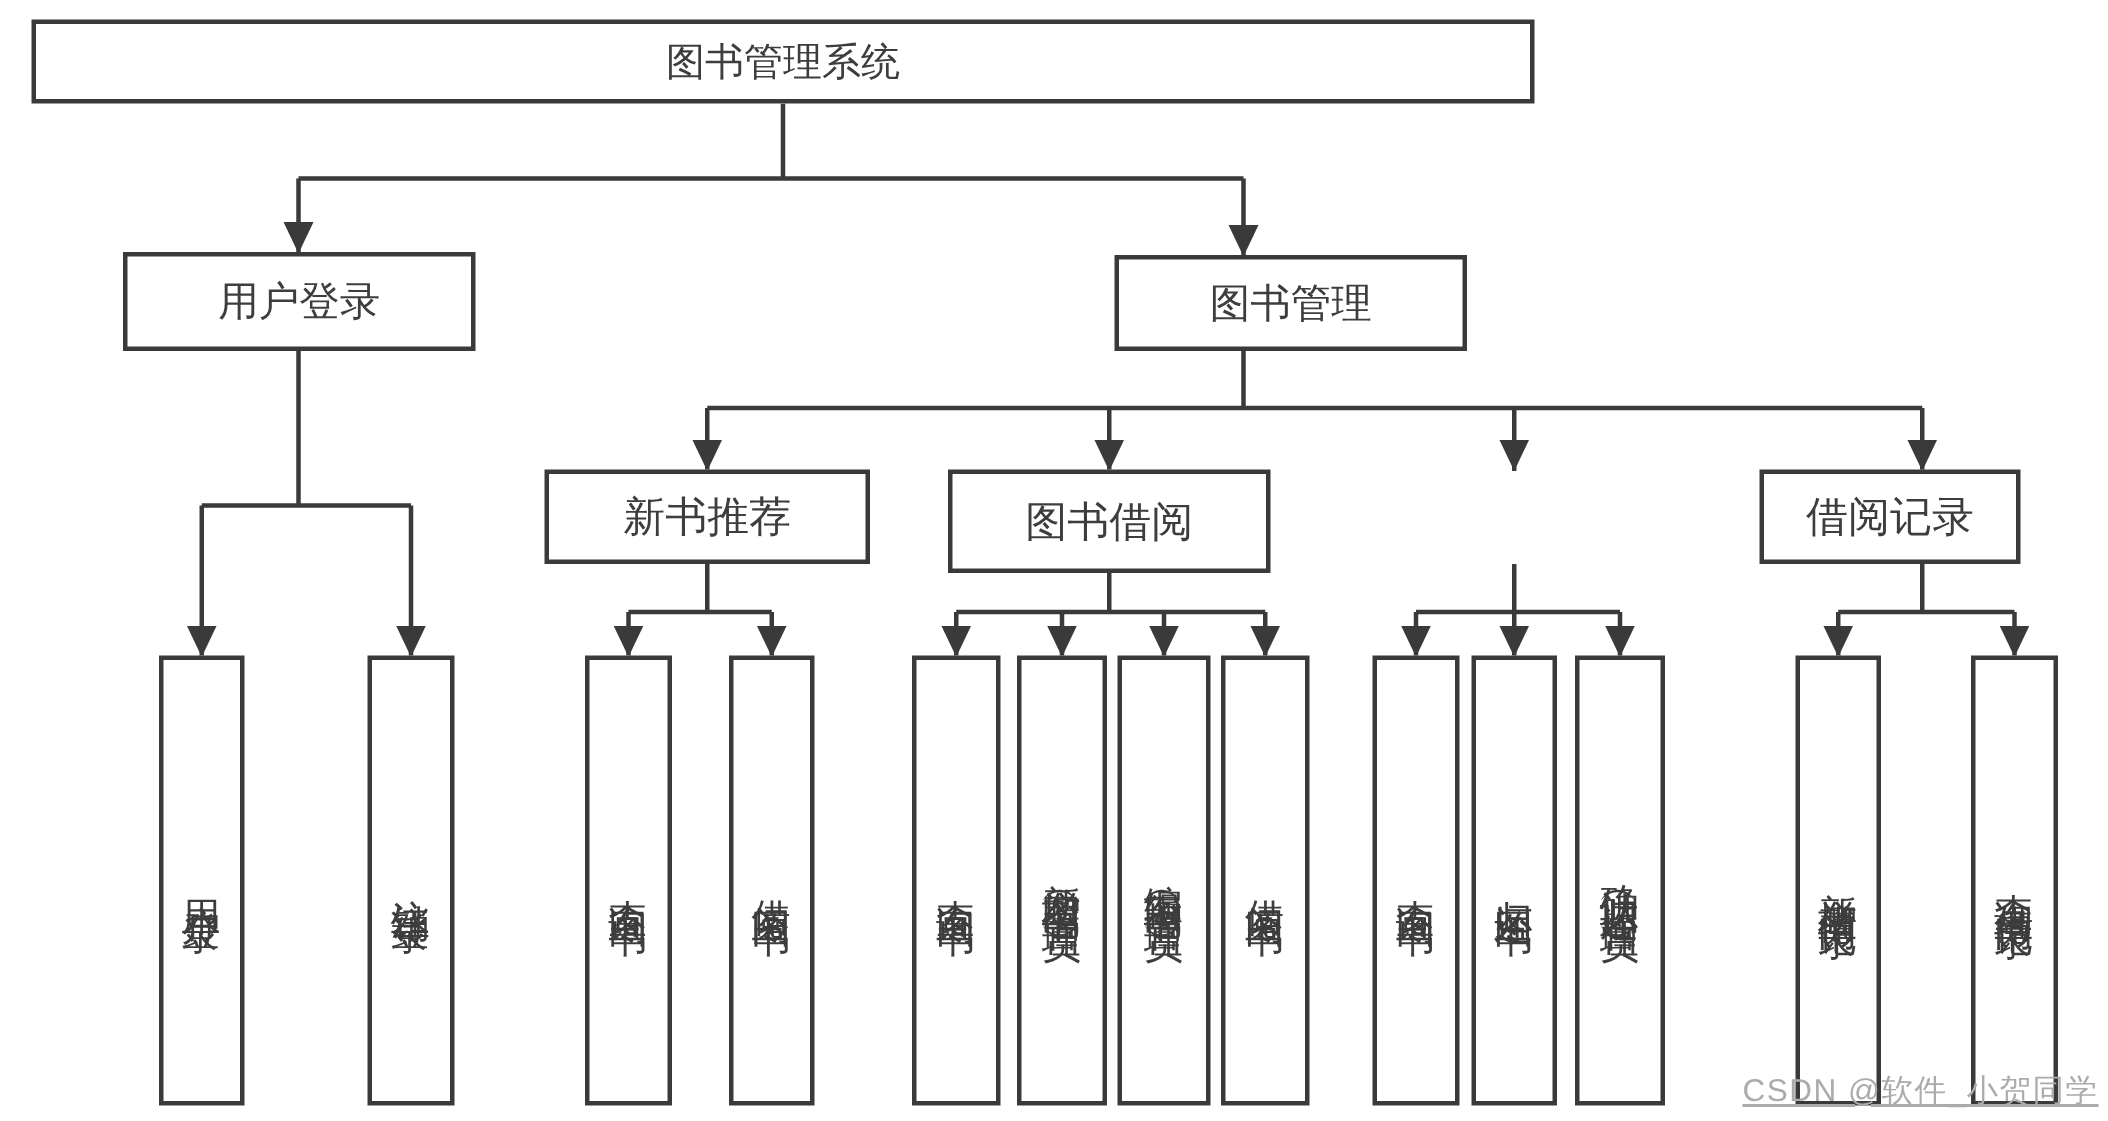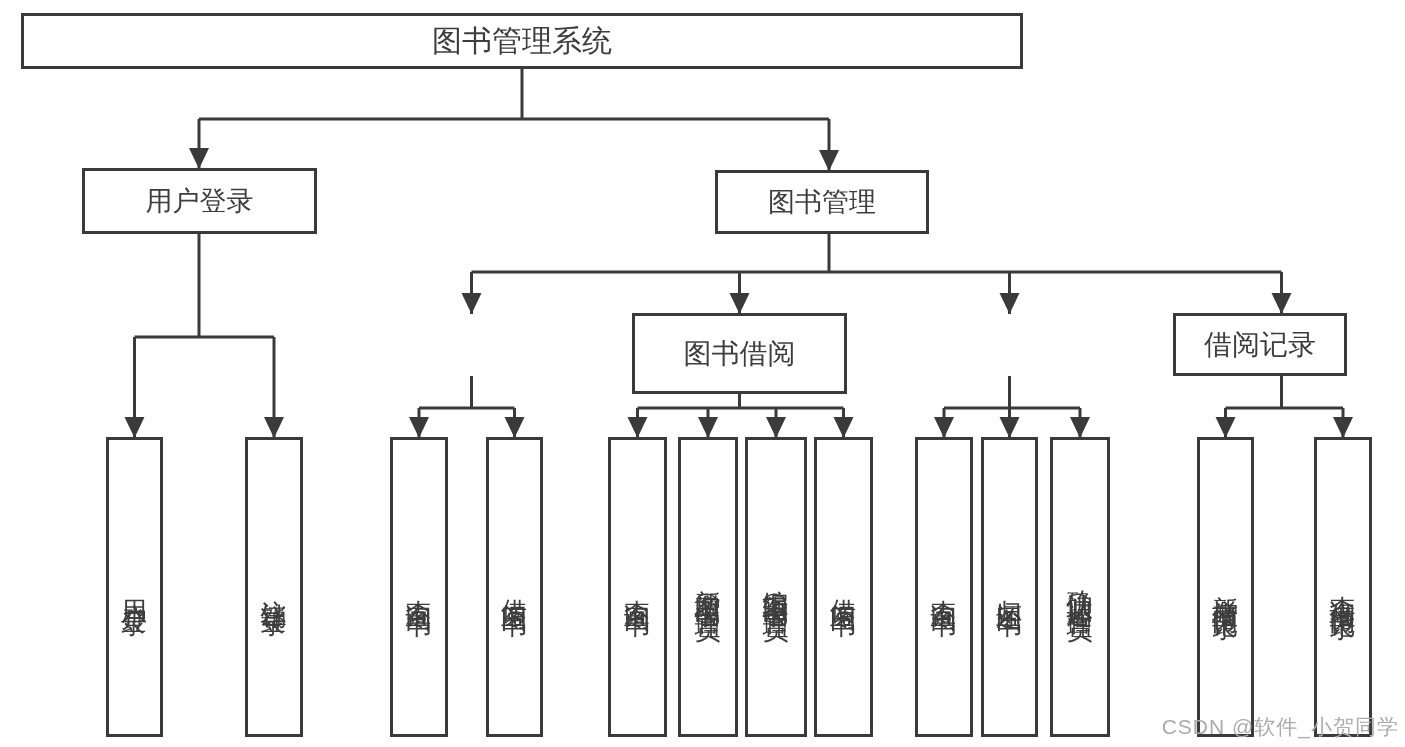--- a/index.html
+++ b/index.html
@@ -16,38 +16,39 @@
     position: absolute;
     box-sizing: border-box;
     background: #ffffff;
     border: 3px solid #3a3a3a;
     display: flex;
     align-items: center;
     justify-content: center;
     color: #3d3d3d;
   }
   .node .hl { font-size: 28px; line-height: 1; white-space: nowrap; }
-  .node.root .hl { font-size: 30px; text-align: right; }
+  .node.root .hl { font-size: 26px; text-align: right; }
   .node.lvl1 .hl { font-size: 27px; }
   .node.leaf .vl {
     writing-mode: vertical-rl;
     text-orientation: mixed;
     font-size: 26px;
     letter-spacing: 4px;
     line-height: 1;
     white-space: nowrap;
   }
   .watermark {
     position: absolute;
     right: 6px;
     bottom: 6px;
     font-size: 21px;
     letter-spacing: 1px;
     color: #ababab;
     white-space: nowrap;
+    text-decoration: underline;
   }
 </style>
 </head>
 <body>
 
 <div class="canvas">
 
   <svg class="wires" width="1405" height="747" viewBox="0 0 1405 747">
     <defs>
       <marker id="arrow" markerUnits="userSpaceOnUse" markerWidth="26" markerHeight="24" refX="21" refY="10" orient="auto">
@@ -98,25 +99,28 @@
     </g>
   </svg>
 
   <div class="node root" style="left:21px;top:13px;width:1002px;height:56px">
     <span class="hl">图书管理系统</span>
   </div>
 
   <div class="node lvl1" style="left:82px;top:168px;width:235px;height:66px">
     <span class="hl">用户登录</span>
   </div>
-  <div class="node lvl1" style="left:715px;top:170px;width:214px;height:64px">
+  <div class="node lvl1" style="left:743px;top:170px;width:235px;height:64px">
     <span class="hl">图书管理</span>
   </div>
 
-  <div class="node lvl2" style="left:632px;top:313px;width:215px;height:81px">
+  <div class="node lvl2" style="left:363px;top:313px;width:217px;height:63px">
+    <span class="hl">新书推荐</span>
+  </div>
+  <div class="node lvl2" style="left:632px;top:313px;width:215px;height:69px">
     <span class="hl">图书借阅</span>
   </div>
   <div class="node lvl2" style="left:1173px;top:313px;width:174px;height:63px">
     <span class="hl">借阅记录</span>
   </div>
 
   <div class="node leaf" style="left:106px;top:437px;width:57px;height:300px">
     <span class="vl">用户登录</span>
   </div>
   <div class="node leaf" style="left:245px;top:437px;width:58px;height:300px">

